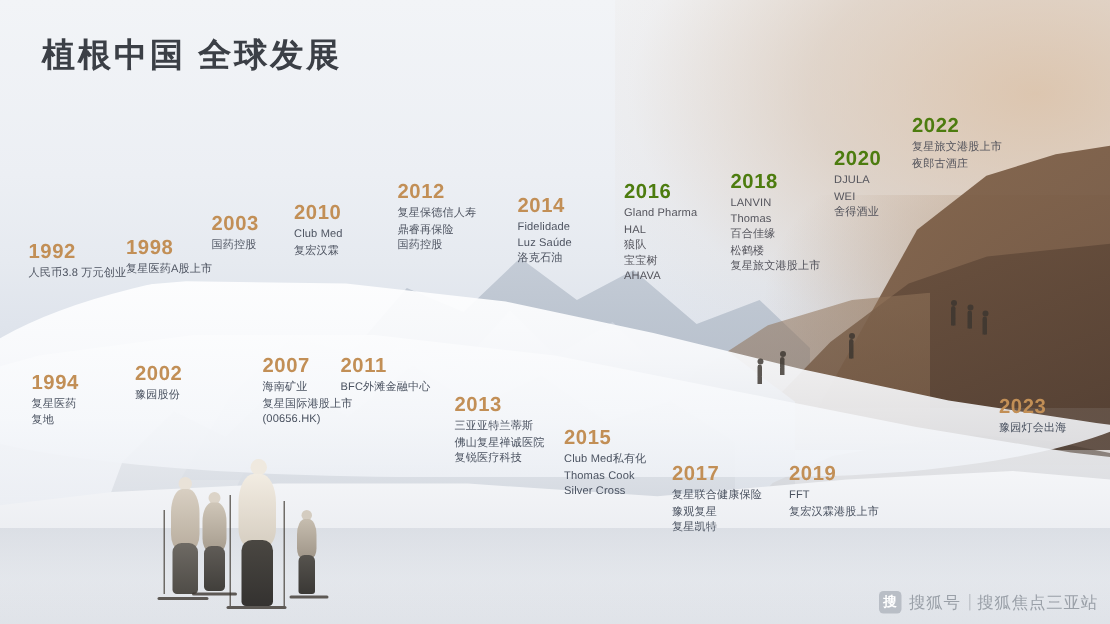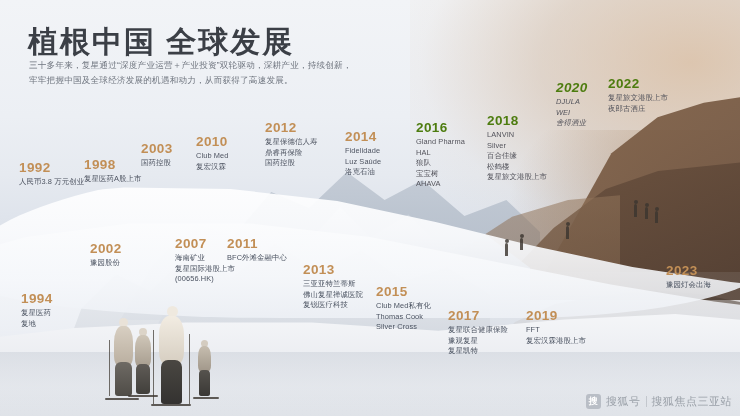--- a/index.html
+++ b/index.html
@@ -101,21 +101,21 @@
 
   .skier{position:absolute;}
   .sk-body{position:absolute;border-radius:40% 40% 25% 25%;}
   .sk-head{position:absolute;border-radius:50%;}
   .sk-pole{position:absolute;width:1px;background:rgba(70,64,58,.75);}
   .sk-ski{position:absolute;height:2px;border-radius:1px;background:rgba(60,54,48,.8);}
 
   
   .title{
     position:absolute;left:28px;top:22px;
-    font-size:30px;font-weight:bold;color:#3b3f46;letter-spacing:2px;
+    font-size:22px;font-weight:bold;color:#3b3f46;letter-spacing:2px;
     white-space:nowrap;
   }
   .subtitle{
     position:absolute;left:29px;top:58px;width:420px;
     font-size:8.6px;line-height:15px;color:#6f757f;letter-spacing:.2px;
   }
 
   
   .yr-item{position:absolute;}
   .yr-num{
@@ -276,45 +276,45 @@
       <div class="yr-line">狼队</div>
       <div class="yr-line">宝宝树</div>
       <div class="yr-line">AHAVA</div>
     </div>
   </div>
 
   <div class="yr-item onwarm" style="left:487px;top:113px;">
     <div class="yr-num">2018</div>
     <div class="yr-lines">
       <div class="yr-line">LANVIN</div>
-      <div class="yr-line">Silver</div>
+      <div class="yr-line">Thomas</div>
       <div class="yr-line">百合佳缘</div>
       <div class="yr-line">松鹤楼</div>
       <div class="yr-line">复星旅文港股上市</div>
     </div>
   </div>
 
-  <div class="yr-item onwarm" style="left:556px;top:80px;font-style:italic;">
+  <div class="yr-item onwarm" style="left:556px;top:98px;">
     <div class="yr-num">2020</div>
     <div class="yr-lines">
       <div class="yr-line">DJULA</div>
       <div class="yr-line">WEI</div>
       <div class="yr-line">舍得酒业</div>
     </div>
   </div>
 
   <div class="yr-item onwarm" style="left:608px;top:76px;">
     <div class="yr-num">2022</div>
     <div class="yr-lines">
       <div class="yr-line">复星旅文港股上市</div>
       <div class="yr-line">夜郎古酒庄</div>
     </div>
   </div>
 
-  <div class="yr-item onsnow" style="left:21px;top:247px;margin-top:44px;">
+  <div class="yr-item onsnow" style="left:21px;top:247px;">
     <div class="yr-num">1994</div>
     <div class="yr-lines">
       <div class="yr-line">复星医药</div>
       <div class="yr-line">复地</div>
     </div>
   </div>
 
   <div class="yr-item onsnow" style="left:90px;top:241px;">
     <div class="yr-num">2002</div>
     <div class="yr-lines">
@@ -375,24 +375,20 @@
 
 
   <div class="yr-item onsnow" style="left:666px;top:263px;">
     <div class="yr-num">2023</div>
     <div class="yr-lines">
       <div class="yr-line">豫园灯会出海</div>
     </div>
   </div>
 
   <div class="title">植根中国 全球发展</div>
-  <div class="subtitle">
-    <div>三十多年来，复星通过“深度产业运营＋产业投资”双轮驱动，深耕产业，持续创新，</div>
-    <div>牢牢把握中国及全球经济发展的机遇和动力，从而获得了高速发展。</div>
-  </div>
 
   <div class="wm-right">
     <span class="wm-badge">搜</span>
     <span>搜狐号</span>
     <span class="wm-sep"></span>
     <span>搜狐焦点三亚站</span>
   </div>
 
 </div>
 

